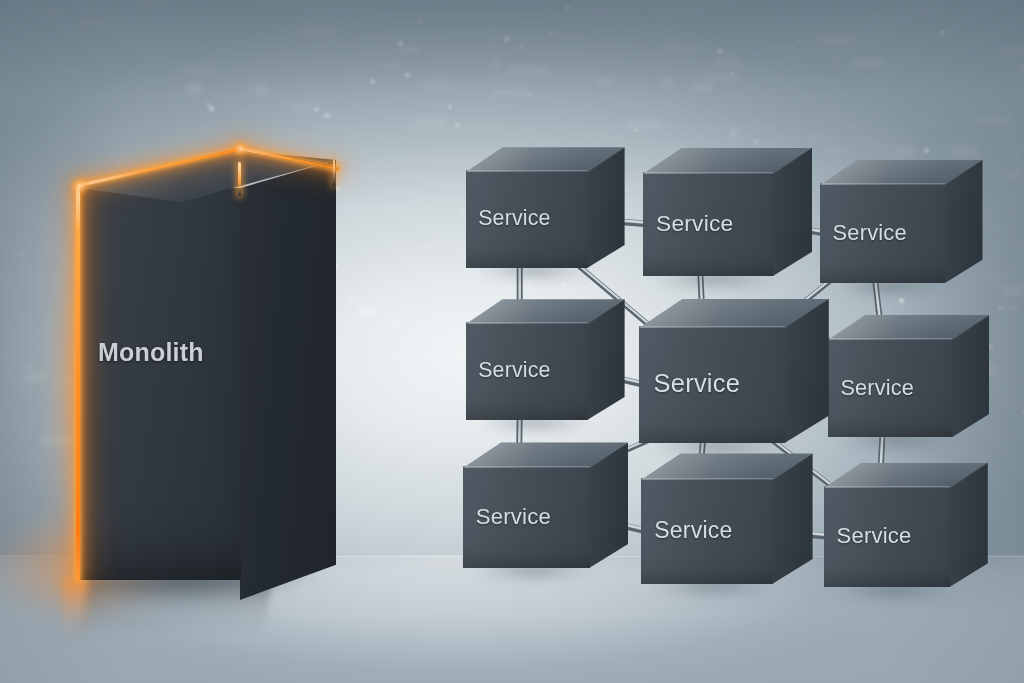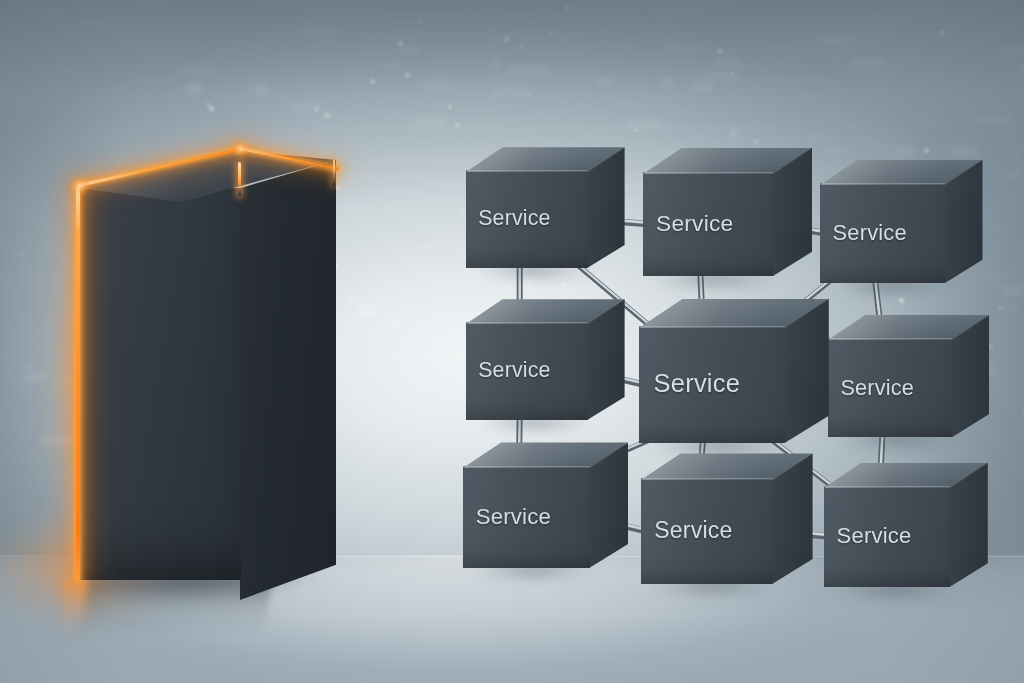--- a/index.html
+++ b/index.html
@@ -547,20 +547,21 @@
     <div class="mono-top-sheen"></div>
 
     <div class="edge edge-top-left"></div>
     <div class="edge edge-top-right"></div>
     <div class="edge edge-vert-left"></div>
     <div class="edge edge-vert-mid"></div>
     <div class="edge edge-vert-right"></div>
     <div class="mono-corner-spark"></div>
     <div class="mono-corner-spark2"></div>
 
+    <div class="mono-label">Monolith</div>
   </div>
 
   <svg id="wires" viewBox="0 0 1024 683">
       <g>
         <line x1="584" y1="218.8" x2="647" y2="224" stroke="#59646d" stroke-width="6.5" stroke-linecap="butt"></line>
         <line x1="584" y1="218.8" x2="647" y2="224" stroke="#d5dde2" stroke-width="2.73" stroke-linecap="butt" transform="translate(0,-1.43)" opacity="0.95"></line>
       </g>
       <g>
         <line x1="769" y1="224" x2="824" y2="233" stroke="#59646d" stroke-width="6.5" stroke-linecap="butt"></line>
         <line x1="769" y1="224" x2="824" y2="233" stroke="#d5dde2" stroke-width="2.73" stroke-linecap="butt" transform="translate(0,-1.43)" opacity="0.95"></line>

